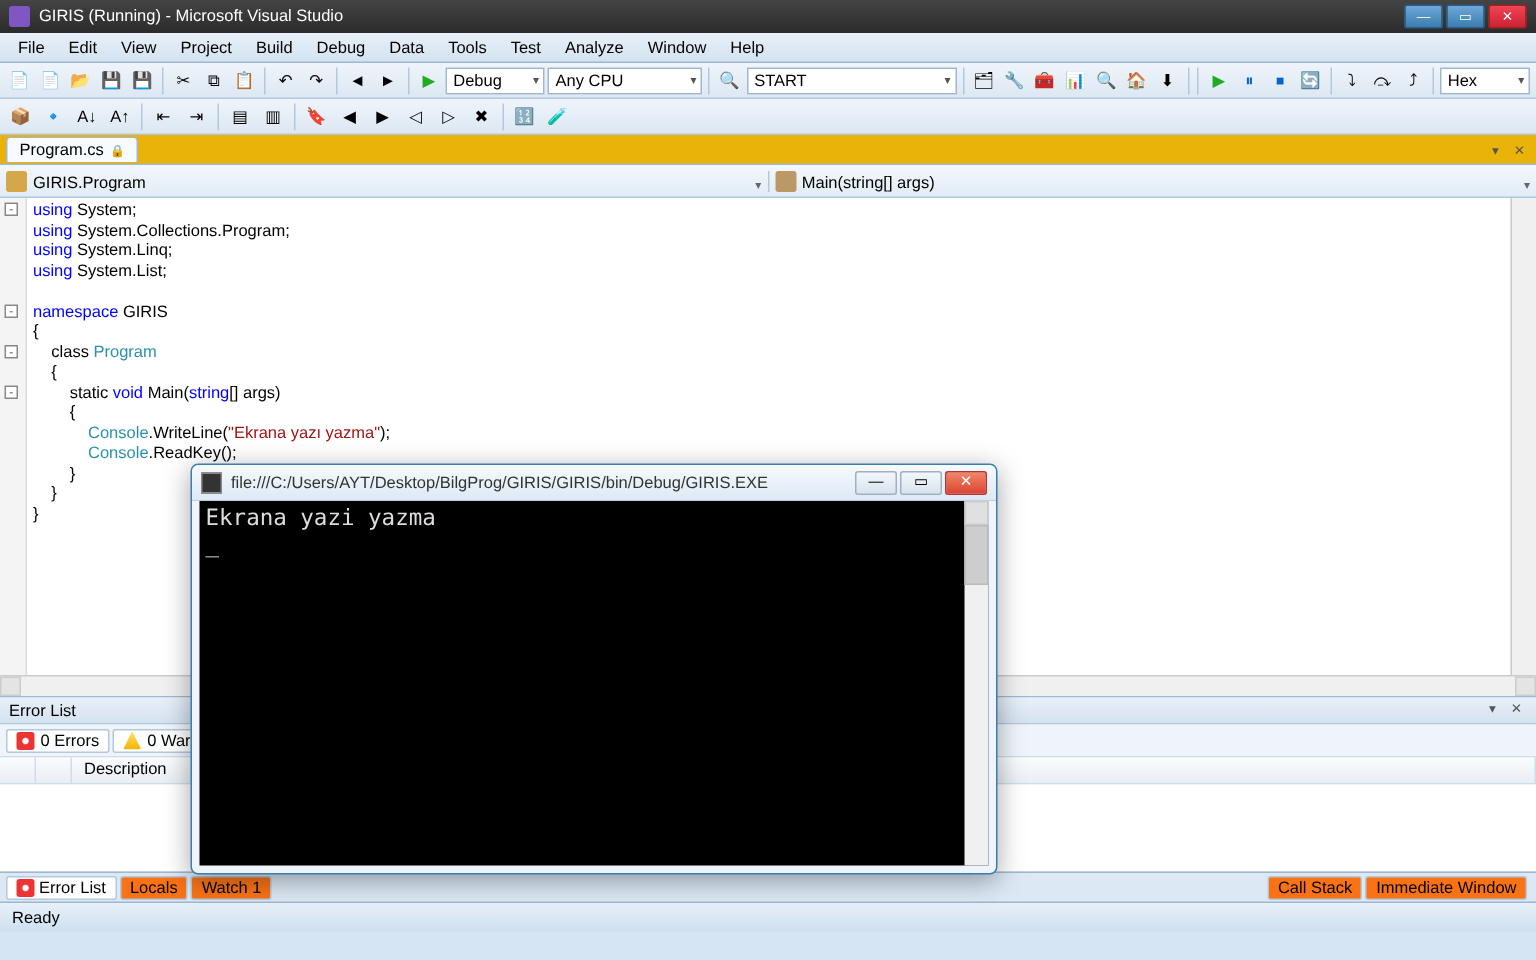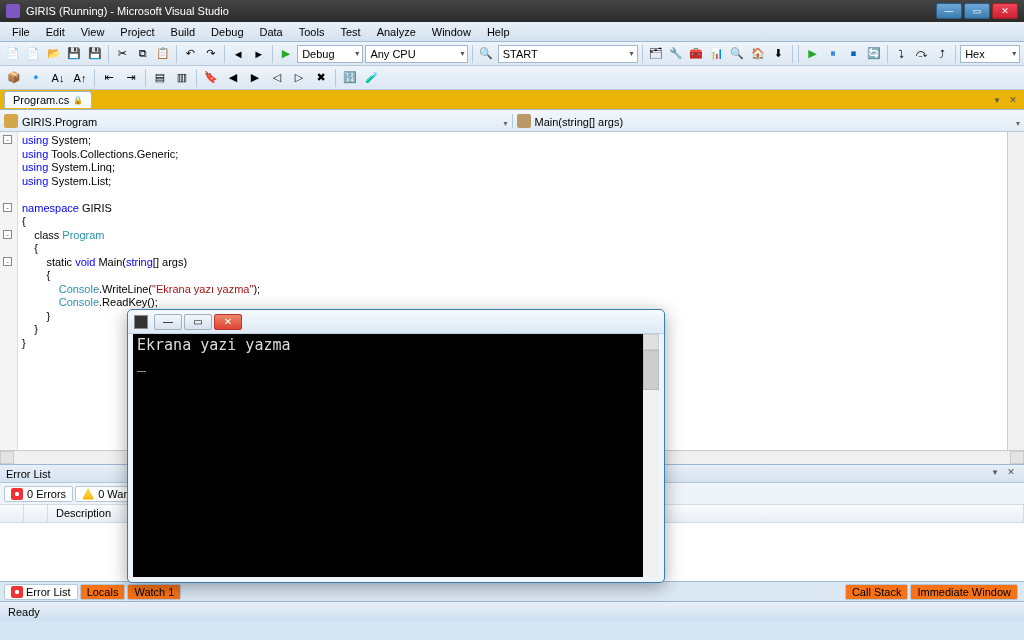--- a/index.html
+++ b/index.html
@@ -200,21 +200,21 @@
 </div>
 
 <div class="editor">
   <div class="gutter">
     <div class="fold" style="top:3px">-</div>
     <div class="fold" style="top:71px">-</div>
     <div class="fold" style="top:98px">-</div>
     <div class="fold" style="top:125px">-</div>
   </div>
   <div class="code"><span class="kw">using</span><span> System;</span>
-<span class="kw">using</span><span> Tools.Collections.Generic;</span>
+<span class="kw">using</span><span> System.Collections.Program;</span>
 <span class="kw">using</span><span> System.Linq;</span>
 <span class="kw">using</span><span> System.List;</span>
 
 <span class="kw">namespace</span><span> GIRIS</span>
 <span>{</span>
 <span>    class </span><span class="type">Program</span>
 <span>    {</span>
 <span>        static </span><span class="kw">void</span><span> Main(</span><span class="kw">string</span><span>[] args)</span>
 <span>        {</span>
 <span>            </span><span class="type">Console</span><span>.WriteLine(</span><span class="str">"Ekrana yazı yazma"</span><span>);</span>
@@ -276,20 +276,21 @@
     </div>
 </div>
 
 <div class="statusbar">
   <span>Ready</span>
 </div>
 
 <div class="console-window">
   <div class="ctitle">
     <div class="cico"></div>
+    <div class="ctext">file:///C:/Users/AYT/Desktop/BilgProg/GIRIS/GIRIS/bin/Debug/GIRIS.EXE</div>
     <div class="cbtns">
       <div>—</div>
       <div>▭</div>
       <div class="cx">✕</div>
     </div>
   </div>
   <div class="cbody">
     <div class="cout">Ekrana yazi yazma
 _</div>
     <div class="cscroll">

